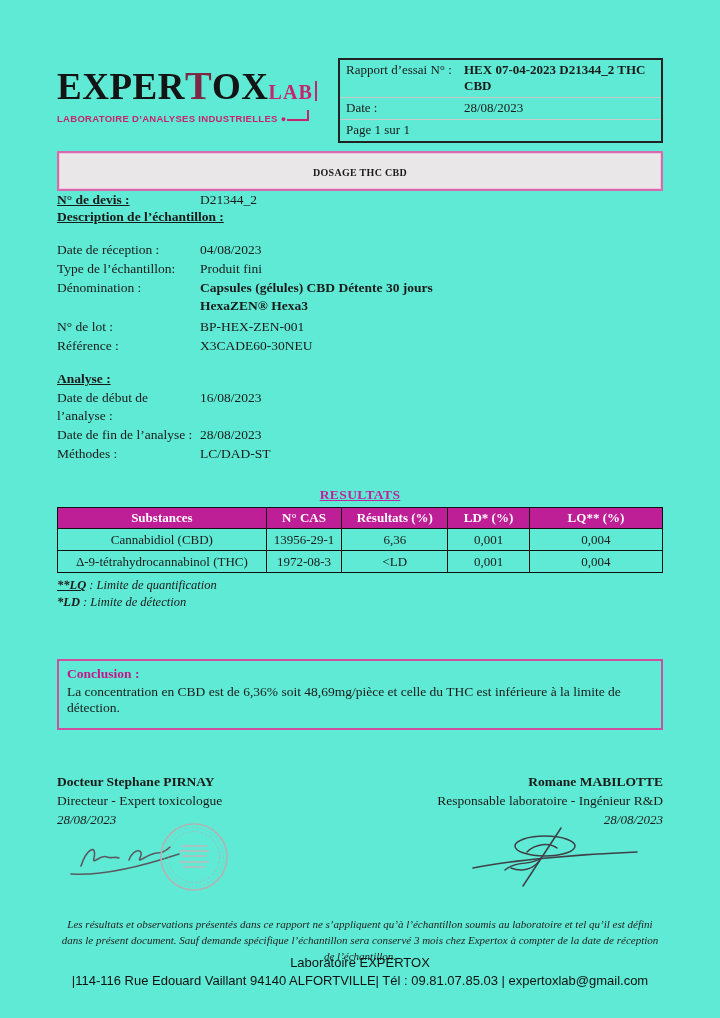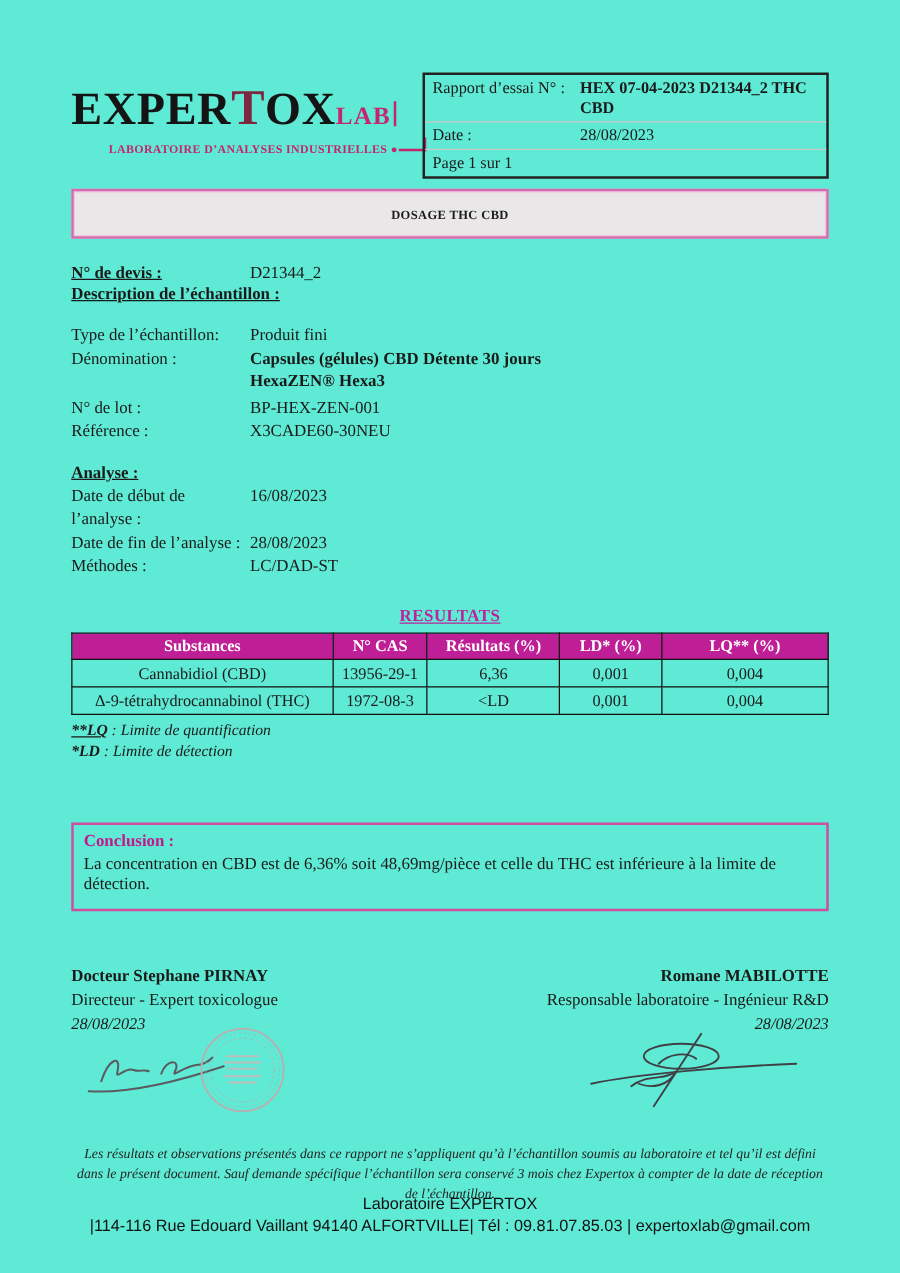--- a/index.html
+++ b/index.html
@@ -10,21 +10,21 @@
 
   
   .header { display:flex; justify-content:space-between; align-items:flex-start; }
   .logo-block { width:278px; padding-top:4px; }
   .logo-line1 { font-weight:bold; letter-spacing:0.5px; white-space:nowrap; }
   .logo-main { font-size:37px; color:#141414; font-family:"Liberation Serif", serif; }
   .logo-t { color:#7d2742; font-size:40px; }
   .logo-lab { font-size:20px; color:#c5256f; font-weight:bold; letter-spacing:1px; }
   .logo-lab-bar { display:inline-block; width:2px; height:20px; background:#c5256f; margin-left:2px; vertical-align:-2px; }
   .logo-tagline { margin-top:1px; font-size:9.5px; font-weight:bold; color:#c5256f;
-                  font-family:Liberation Serif, serif; letter-spacing:0.3px; white-space:nowrap;margin-left:30px; }
+                  font-family:Liberation Sans, sans-serif; letter-spacing:0.3px; white-space:nowrap; }
   .tagline-dot { color:#c5256f; font-size:9px; }
   .tagline-elbow { display:inline-block; width:22px; height:11px; border-bottom:2px solid #c5256f;
                    border-right:2px solid #c5256f; vertical-align:1px; margin-left:1px; }
 
   .report-box { width:325px; border:2px solid #222; font-size:13px; }
   .report-row { display:flex; padding:2px 6px 3px 6px; border-bottom:1px solid #c9c9c9; }
   .report-row:last-child { border-bottom:none; }
   .report-label { width:118px; flex:none; }
   .report-value { font-weight:bold; }
   .report-value.normal { font-weight:normal; }
@@ -32,21 +32,21 @@
   
   .title-band { margin-top:8px; border:2px solid #d46bae; background:#e9e7e7;
                 text-align:center; padding:9px 0; box-shadow:0 0 0 1px #f2c4de inset; }
   .title-band span { font-weight:bold; font-size:10px; letter-spacing:0.3px; }
 
   
   .section-heading { font-weight:bold; text-decoration:underline; font-size:13.5px; }
   .field-row { display:flex; font-size:13.5px; line-height:18px; }
   .field-label { width:143px; flex:none; }
   .field-value { }
-  .devis-row { margin-top:18px; }
+  .devis-row { }
   .desc-heading { }
   .desc-rows { margin-top:16px; }
   .bold-val { font-weight:bold; max-width:262px; }
   .row-gap { margin-top:1px; }
   .lot-row { margin-top:3px; }
   .analyse-heading { margin-top:16px; }
   .analyse-rows { margin-top:2px; }
 
   
   .resultats-title { margin-top:22px; text-align:center; }
@@ -121,20 +121,24 @@
     <span>DOSAGE THC CBD</span>
   </div>
 
   <div class="field-row devis-row">
     <span class="field-label section-heading">N° de devis :</span>
     <span class="field-value">D21344_2</span>
   </div>
 
   <div class="section-heading desc-heading">Description de l’échantillon :</div>
   <div class="desc-rows">
+    <div class="field-row">
+      <span class="field-label">Date de réception :</span>
+      <span class="field-value">04/08/2023</span>
+    </div>
     <div class="field-row row-gap">
       <span class="field-label">Type de l’échantillon:</span>
       <span class="field-value">Produit fini</span>
     </div>
     <div class="field-row row-gap">
       <span class="field-label">Dénomination :</span>
       <span class="field-value bold-val">Capsules (gélules) CBD Détente 30 jours HexaZEN® Hexa3</span>
     </div>
     <div class="field-row lot-row">
       <span class="field-label">N° de lot :</span>

